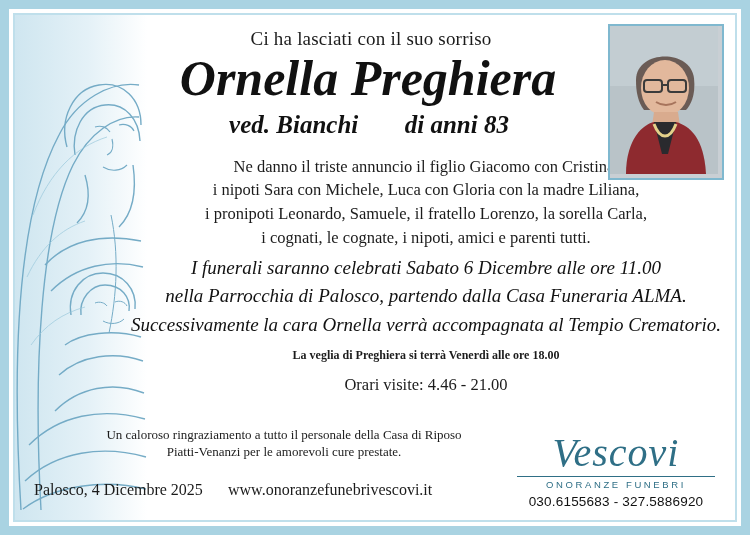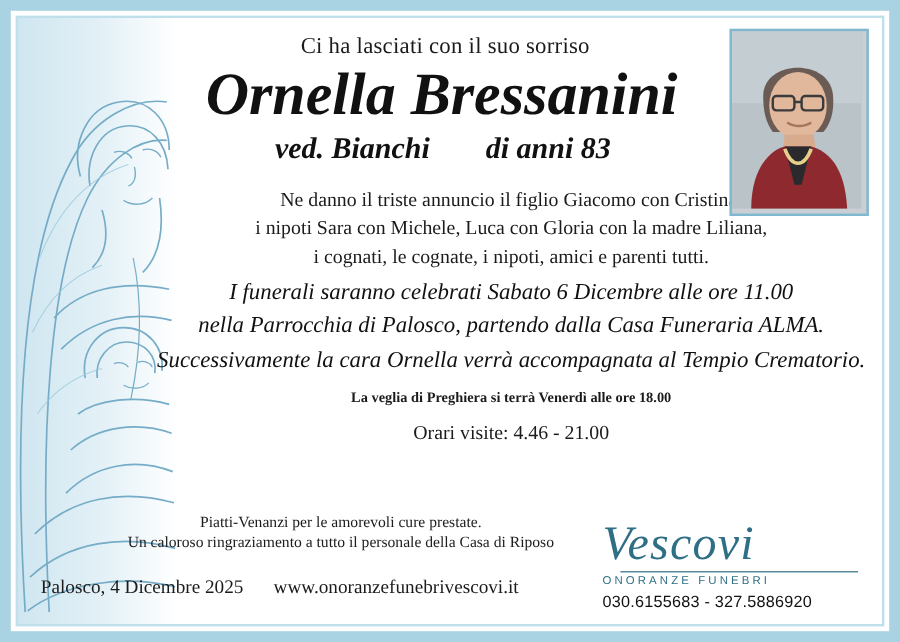--- a/index.html
+++ b/index.html
@@ -148,21 +148,21 @@
     font-size: 16px;
     color: #1b1b1b;
     white-space: nowrap;
   }
   
   .logo {
     position: absolute;
     right: 2px;
     bottom: 10px;
     width: 228px;
-    text-align: left;
+    text-align: center;
   }
   .logo-name {
     font-size: 40px;
     font-style: italic;
     color: #2f6f86;
     line-height: 1;
     font-family: "Liberation Serif", serif;
     letter-spacing: 1px;
   }
   .logo-rule {
@@ -268,47 +268,48 @@
         <path d="M16 148 C 16 112, 34 98, 44 96 L 66 96 C 80 100, 94 112, 96 148 Z" fill="#8e2a2f"></path>
 
         <path d="M44 96 L 66 96 L 58 128 L 52 128 Z" fill="#2a2a2e"></path>
 
         <path d="M44 98 C 50 114, 60 114, 66 98" stroke="#e4d08a" stroke-width="3" fill="none"></path>
       </svg>
     </div>
 
     <div class="kicker">Ci ha lasciati con il suo sorriso</div>
 
-    <div class="name">Ornella Bressanini</div>
+    <div class="name">Ornella Preghiera</div>
 
     <div class="subname-row">
       <span>ved. Bianchi</span>
       <span class="sep"></span>
       <span>di anni 83</span>
     </div>
 
     <div class="announce">
       <div>Ne danno il triste annuncio il figlio Giacomo con Cristina,</div>
       <div>i nipoti Sara con Michele, Luca con Gloria con la madre Liliana,</div>
+      <div>i pronipoti Leonardo, Samuele, il fratello Lorenzo, la sorella Carla,</div>
       <div>i cognati, le cognate, i nipoti, amici e parenti tutti.</div>
     </div>
 
     <div class="funeral">
       <div>I funerali saranno celebrati Sabato 6 Dicembre alle ore 11.00</div>
       <div>nella Parrocchia di Palosco, partendo dalla Casa Funeraria ALMA.</div>
       <div>Successivamente la cara Ornella verrà accompagnata al Tempio Crematorio.</div>
     </div>
 
     <div class="vigil">La veglia di Preghiera si terrà Venerdì alle ore 18.00</div>
 
     <div class="hours">Orari visite: 4.46 - 21.00</div>
 
     <div class="thanks">
+      <div>Un caloroso ringraziamento a tutto il personale della Casa di Riposo</div>
       <div>Piatti-Venanzi per le amorevoli cure prestate.</div>
-      <div>Un caloroso ringraziamento a tutto il personale della Casa di Riposo</div>
     </div>
 
     <div class="place-date">Palosco, 4 Dicembre 2025</div>
     <div class="website">www.onoranzefunebrivescovi.it</div>
 
     <div class="logo">
       <div class="logo-name">Vescovi</div>
       <div class="logo-rule"></div>
       <div class="logo-sub">ONORANZE FUNEBRI</div>
       <div class="logo-phone">030.6155683 - 327.5886920</div>

